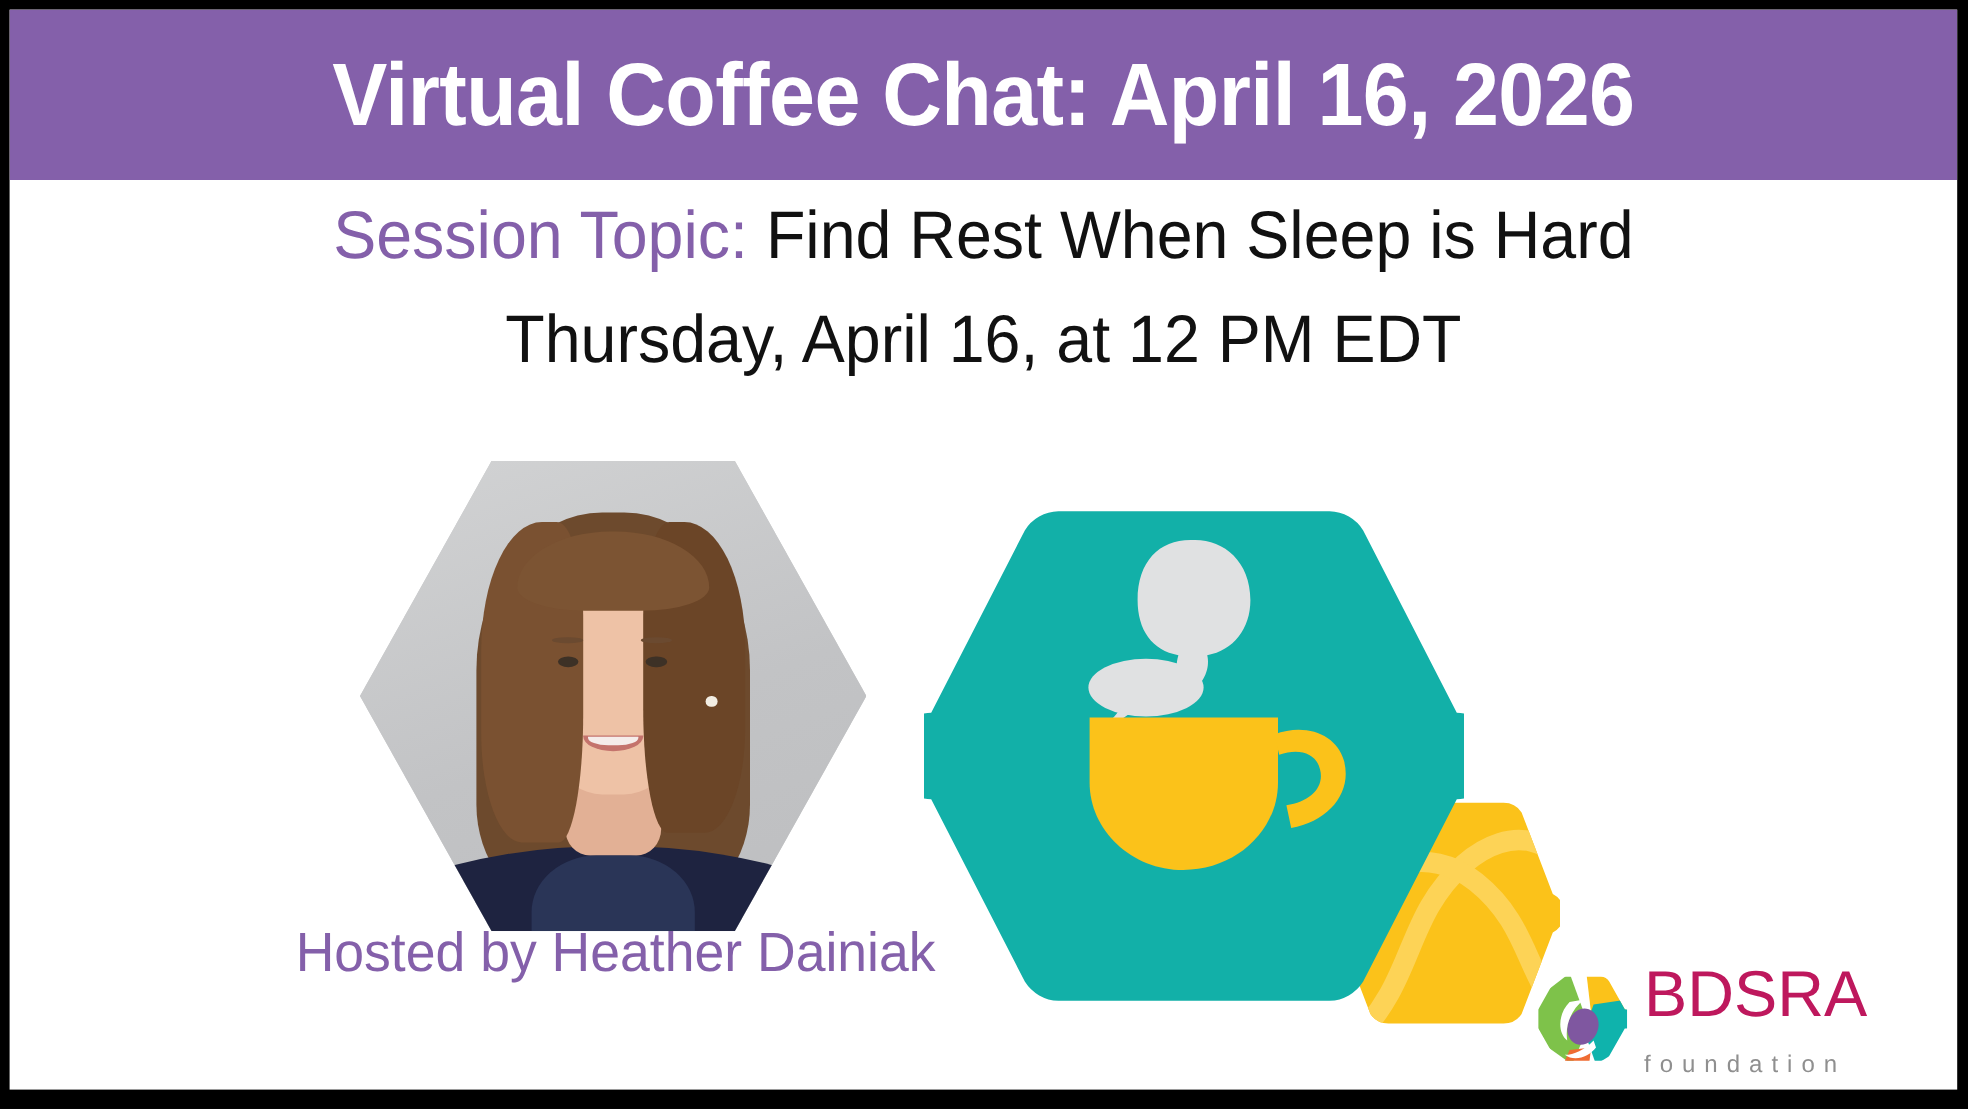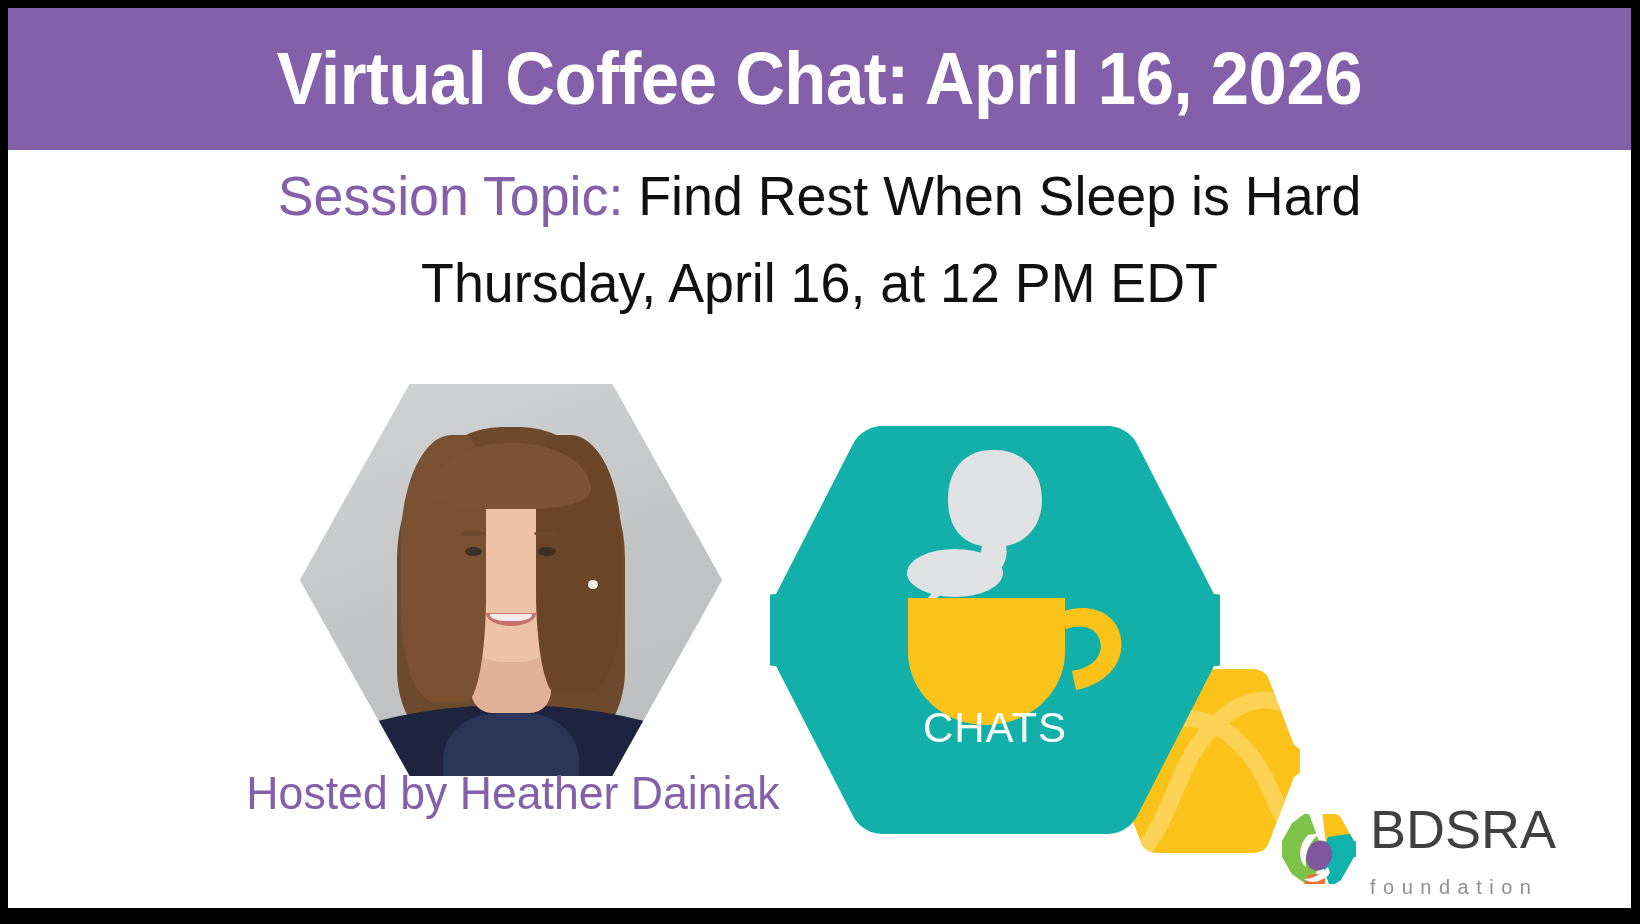--- a/index.html
+++ b/index.html
@@ -268,21 +268,21 @@
     top: 795px;
     width: 330px;
     height: 92px;
     display: flex;
     align-items: center;
     gap: 14px;
   }
   .bdsra-mark { width: 76px; height: 76px; flex: 0 0 auto; }
   .bdsra-text { display: flex; flex-direction: column; line-height: 1; }
   .bdsra-word {
-    color: #404040;
+    color: #be185d;
     font-size: 54px;
     font-weight: 400;
     letter-spacing: 0px;
   }
   .bdsra-sub {
     color: #8f8f8f;
     font-size: 20px;
     font-weight: 400;
     letter-spacing: 7.5px;
     margin-top: 21px;
@@ -380,21 +380,20 @@
           <path d="M243 183 H300 C 317 183 329 193 332 208 C 347 199 366 201 376 212
                    C 390 228 386 252 370 264 L 330 292 C 318 312 298 326 273 326
                    C 234 326 205 294 205 250 V 190 C 205 186 208 183 212 183 Z" fill="none"></path>
           <path d="M138 178 H295 V 232 C 295 272 260 305 216 305 C 173 305 138 272 138 232 Z" fill="#fbc21a"></path>
           <path d="M292 192 C 318 182 344 192 350 214 C 357 240 338 264 306 270
                    L 302 251 C 322 248 334 236 330 221 C 327 208 313 203 296 209 Z" fill="#fbc21a"></path>
         </g>
       </svg>
 
       <div class="cc-label">
-        <div>CHATS</div>
       </div>
     </div>
 
     <div class="bdsra">
       <svg class="bdsra-mark" viewBox="0 0 76 76">
         <defs>
           <clipPath id="bmark">
             <path d="M22 3 H54 A8 8 0 0 1 61 7 L74 30 A8 8 0 0 1 74 46 L61 69
                      A8 8 0 0 1 54 73 H22 A8 8 0 0 1 15 69 L2 46
                      A8 8 0 0 1 2 30 L15 7 A8 8 0 0 1 22 3 Z"></path>

